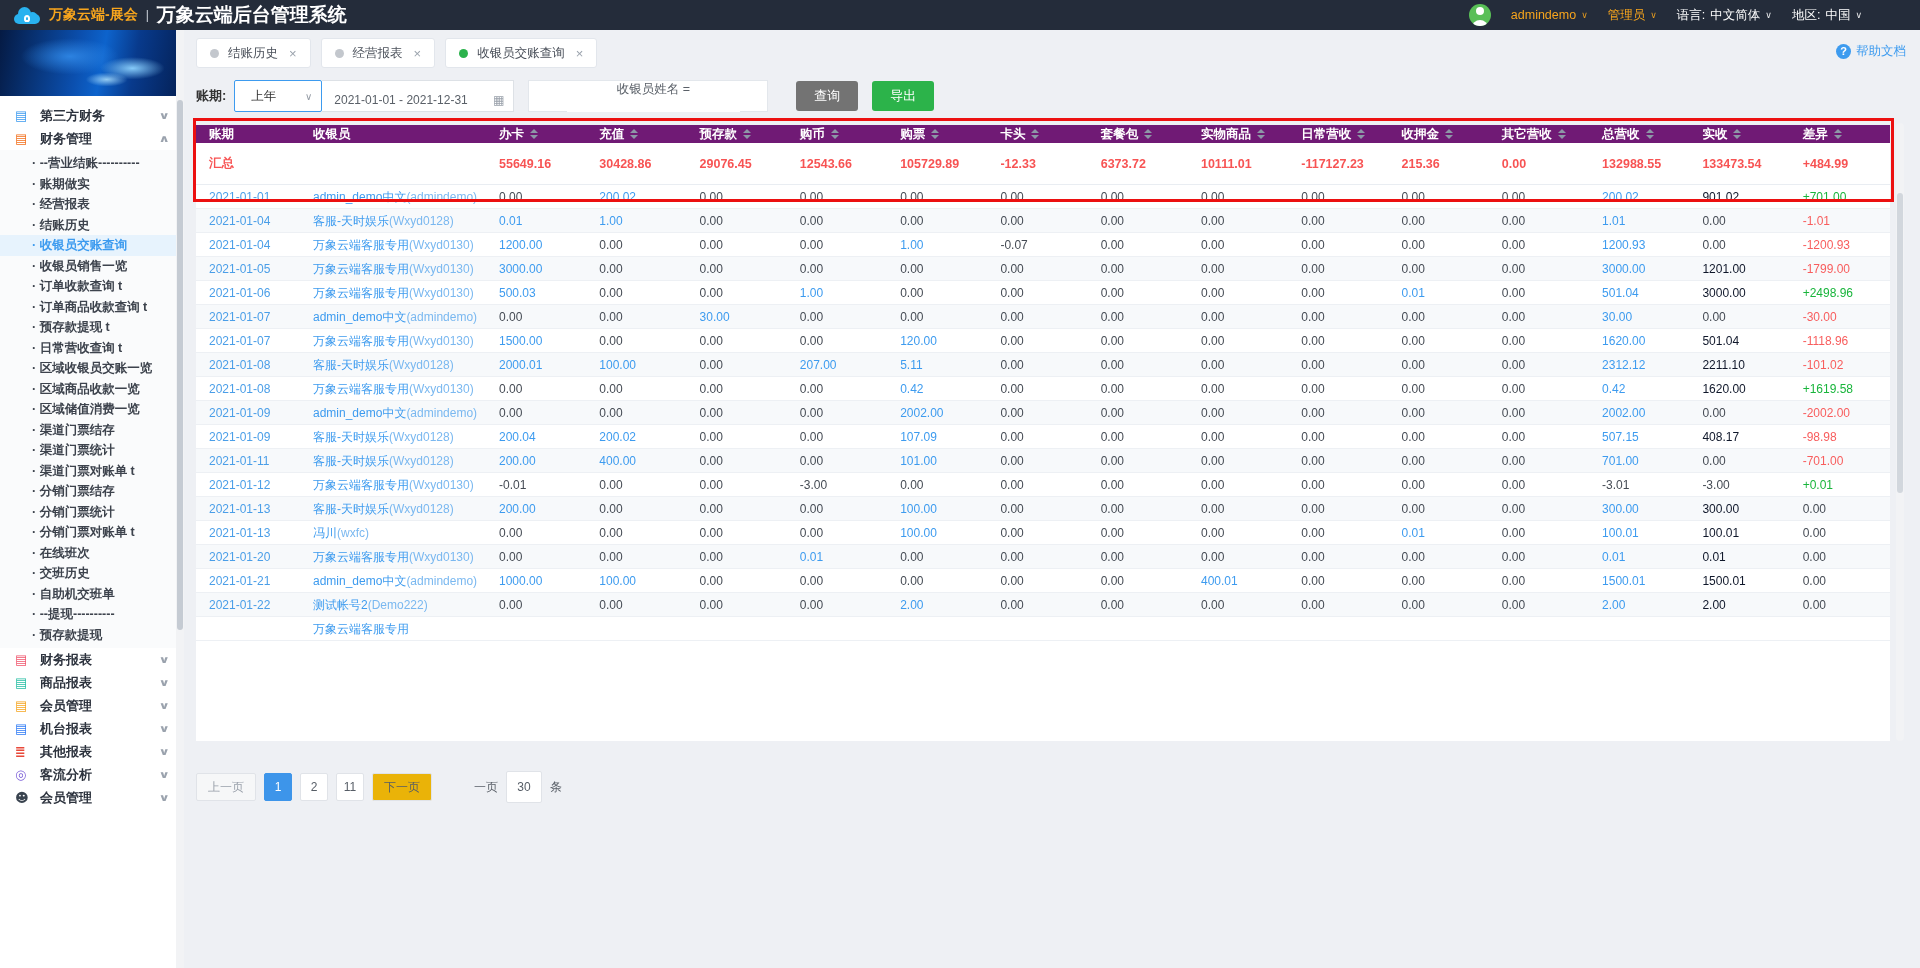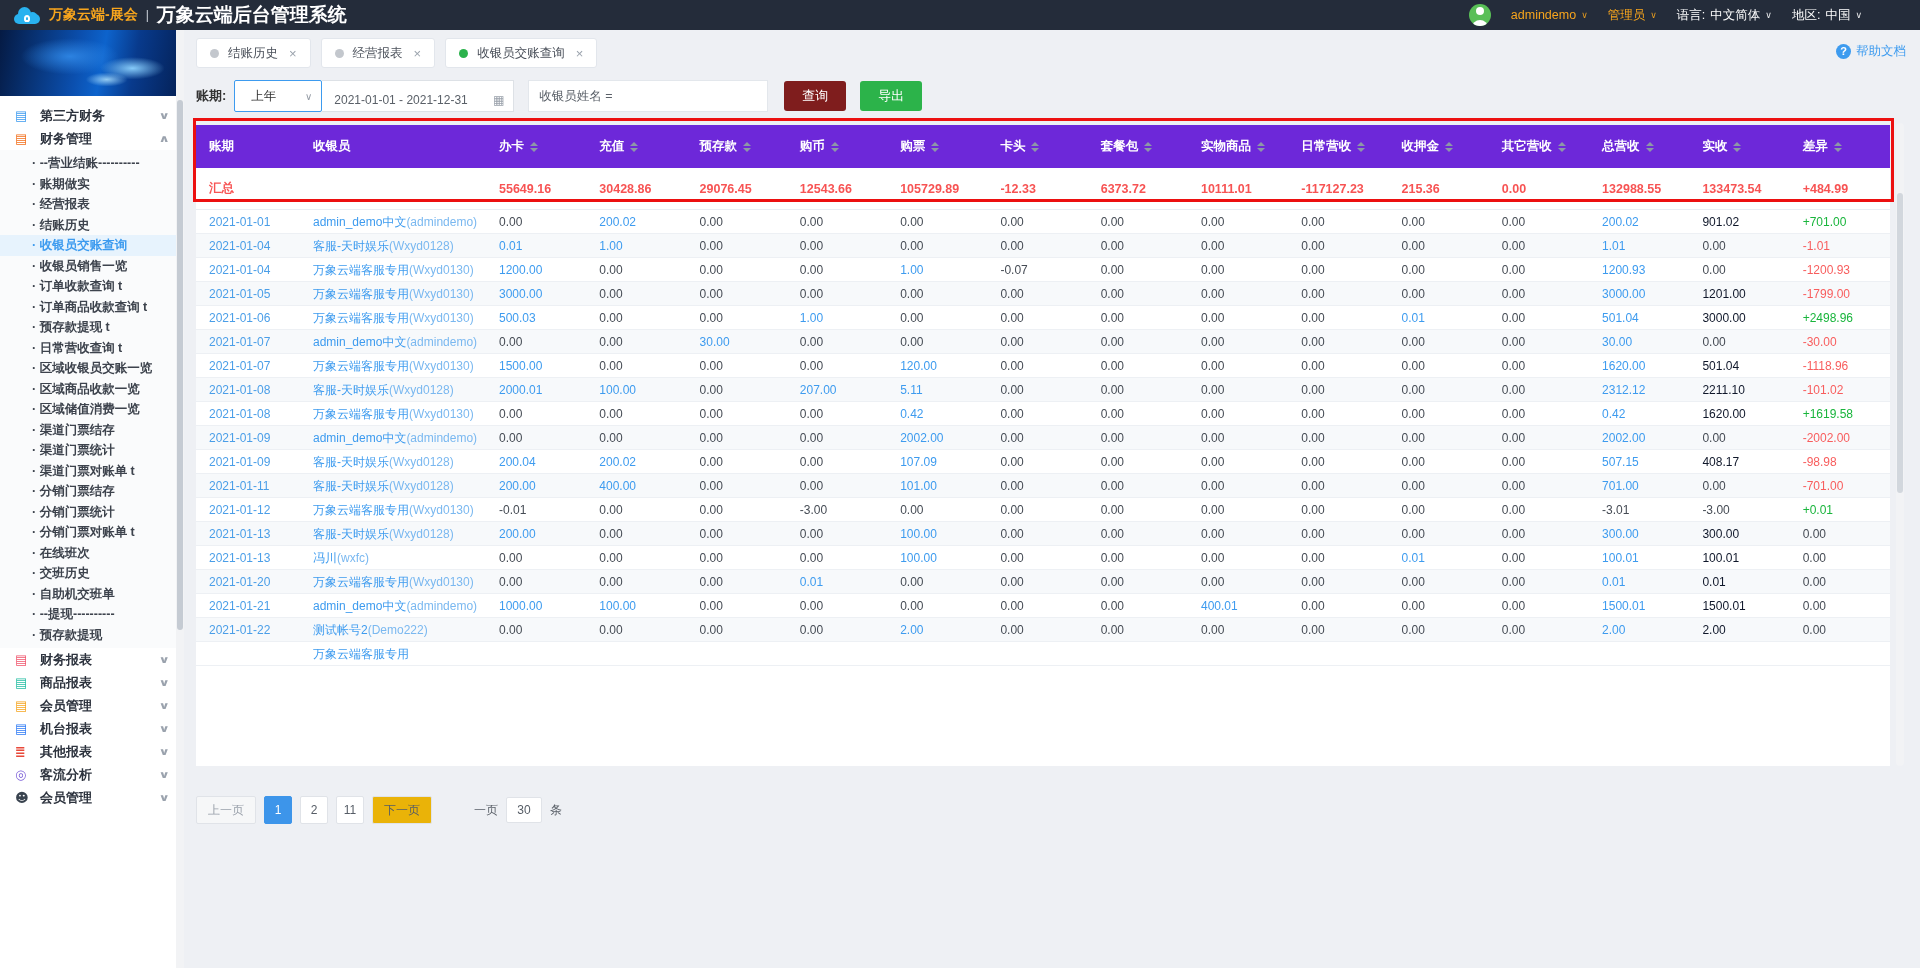--- a/index.html
+++ b/index.html
@@ -55,36 +55,36 @@
   .tab .x{color:#9aa2ac;font-size:13px;margin-left:2px;}
   .help{position:absolute;right:14px;top:13px;display:flex;align-items:center;gap:5px;color:#3d9bef;font-size:12.5px;cursor:pointer;text-decoration:none;}
   .help-q{width:15px;height:15px;border-radius:50%;background:#3d9bef;color:#fff;font-size:11px;font-weight:bold;text-align:center;line-height:15px;}
 
   .filter-row{margin-top:11px;display:flex;align-items:center;height:34px;}
   .flabel{font-size:13px;font-weight:bold;color:#333;margin-right:8px;}
   .select{width:88px;height:32px;border:1px solid #3d9bef;border-radius:2px;background:#fff;display:flex;align-items:center;justify-content:space-between;padding:0 9px 0 16px;font-size:12.5px;color:#333;cursor:pointer;}
   .select .caret{color:#8a919c;font-size:10px;}
   .date-input{width:192px;height:32px;border:1px solid #dde1e6;border-left:none;background:#fff;display:flex;align-items:center;justify-content:space-between;padding:8px 9px 0 12px;font-size:12px;color:#5a6068;cursor:pointer;}
   .cal{color:#9aa1ab;font-size:12px;}
-  .cashier-box{margin-left:14px;width:240px;height:32px;background:#fff;border:1px solid #e3e7ec;display:flex;align-items:center;padding-left:10px;}
+  .cashier-box{margin-left:14px;width:240px;height:32px;background:#fff;border:1px solid #e3e7ec;display:flex;align-items:center;padding-left:10px;flex-direction:column;}
   .cashier-box .inlabel{font-size:12.5px;color:#5a6068;white-space:nowrap;}
   .cashier-box input{border:none;outline:none;flex:1;height:28px;min-width:0;font-size:12.5px;padding:0 6px;}
   .btn{height:30px;border:none;border-radius:3px;color:#fff;font-size:13px;padding:0 18px;cursor:pointer;font-family:inherit;}
-  .btn-query{background:#7f1d1d;margin-left:16px;}
+  .btn-query{background:#737373;margin-left:28px;}
   .btn-export{background:#2cb34a;margin-left:14px;}
 
   
   .table-wrap{position:relative;margin-top:12px;background:#fff;}
   .red-box{position:absolute;left:-3px;top:-7px;width:calc(100% + 7px);height:84px;border:3px solid #ec1010;z-index:9;pointer-events:none;}
   .trow{display:flex;align-items:center;}
   .c{padding-left:13px;overflow:hidden;}
   .w-date{width:104px;flex:0 0 104px;}
   .w-name{width:186px;flex:0 0 186px;}
   .w-n{flex:1;min-width:0;}
-  .thead{background:#6d28d9;color:#fff;height:43px;font-size:12.5px;font-weight:bold;}
+  .thead{background:#701a75;color:#fff;height:18px;font-size:12.5px;font-weight:bold;}
   .thead .c{display:flex;align-items:center;}
   .sort{display:inline-flex;flex-direction:column;margin-left:6px;gap:2px;}
   .sort i{display:block;width:0;height:0;border-left:4px solid transparent;border-right:4px solid transparent;}
   .sort .u{border-bottom:4px solid #8d97a7;}
   .sort .dn{border-top:4px solid #8d97a7;}
   .sumrow{min-height:42px;border-bottom:1px solid #e9edf2;color:#f75353;font-weight:bold;font-size:12.5px;background:#fff;}
   .tbody{height:556px;overflow:hidden;}
   .tr{min-height:24px;padding:2px 0;font-size:12px;border-bottom:1px solid #edf0f4;background:#fff;}
   .tr:nth-child(even){background:#f7f9fb;}
   .td-date{color:#4a9ee8;cursor:pointer;}
@@ -99,21 +99,21 @@
   .tscroll{position:absolute;top:-2px;right:-14px;bottom:0;width:8px;background:#f2f3f5;border-radius:4px;}
   .tthumb{position:absolute;top:70px;left:1px;width:6px;height:300px;background:#d2d7dd;border-radius:3px;}
 
   
   .pager{display:flex;align-items:center;margin-top:30px;gap:8px;font-size:12px;color:#5a6068;}
   .pg-btn{min-width:60px;height:28px;border:1px solid #e0e3e8;background:#f6f7f8;color:#9aa1ab;font-size:12px;border-radius:2px;cursor:pointer;font-family:inherit;}
   .pg-next{background:#eab308;color:#565d66;}
   .pg-num{min-width:28px;height:28px;padding:0 6px;border:1px solid #e0e3e8;background:#fff;color:#565d66;text-align:center;line-height:26px;border-radius:2px;cursor:pointer;}
   .pg-num.active{background:#3d95ea;border-color:#3d95ea;color:#fff;}
   .pg-gap{width:26px;}
-  .pp-input{width:36px;height:26px;border:1px solid #e0e3e8;border-radius:2px;text-align:center;font-size:12px;color:#565d66;}
+  .pp-input{width:36px;height:32px;border:1px solid #e0e3e8;border-radius:2px;text-align:center;font-size:12px;color:#565d66;}
 </style>
 </head>
 <body>
 
 <div class="topbar">
   <span class="logo">
     <i class="c1"></i>
       <i class="c2"></i>
       <i class="c3"></i>
       <i class="bulb"></i>

